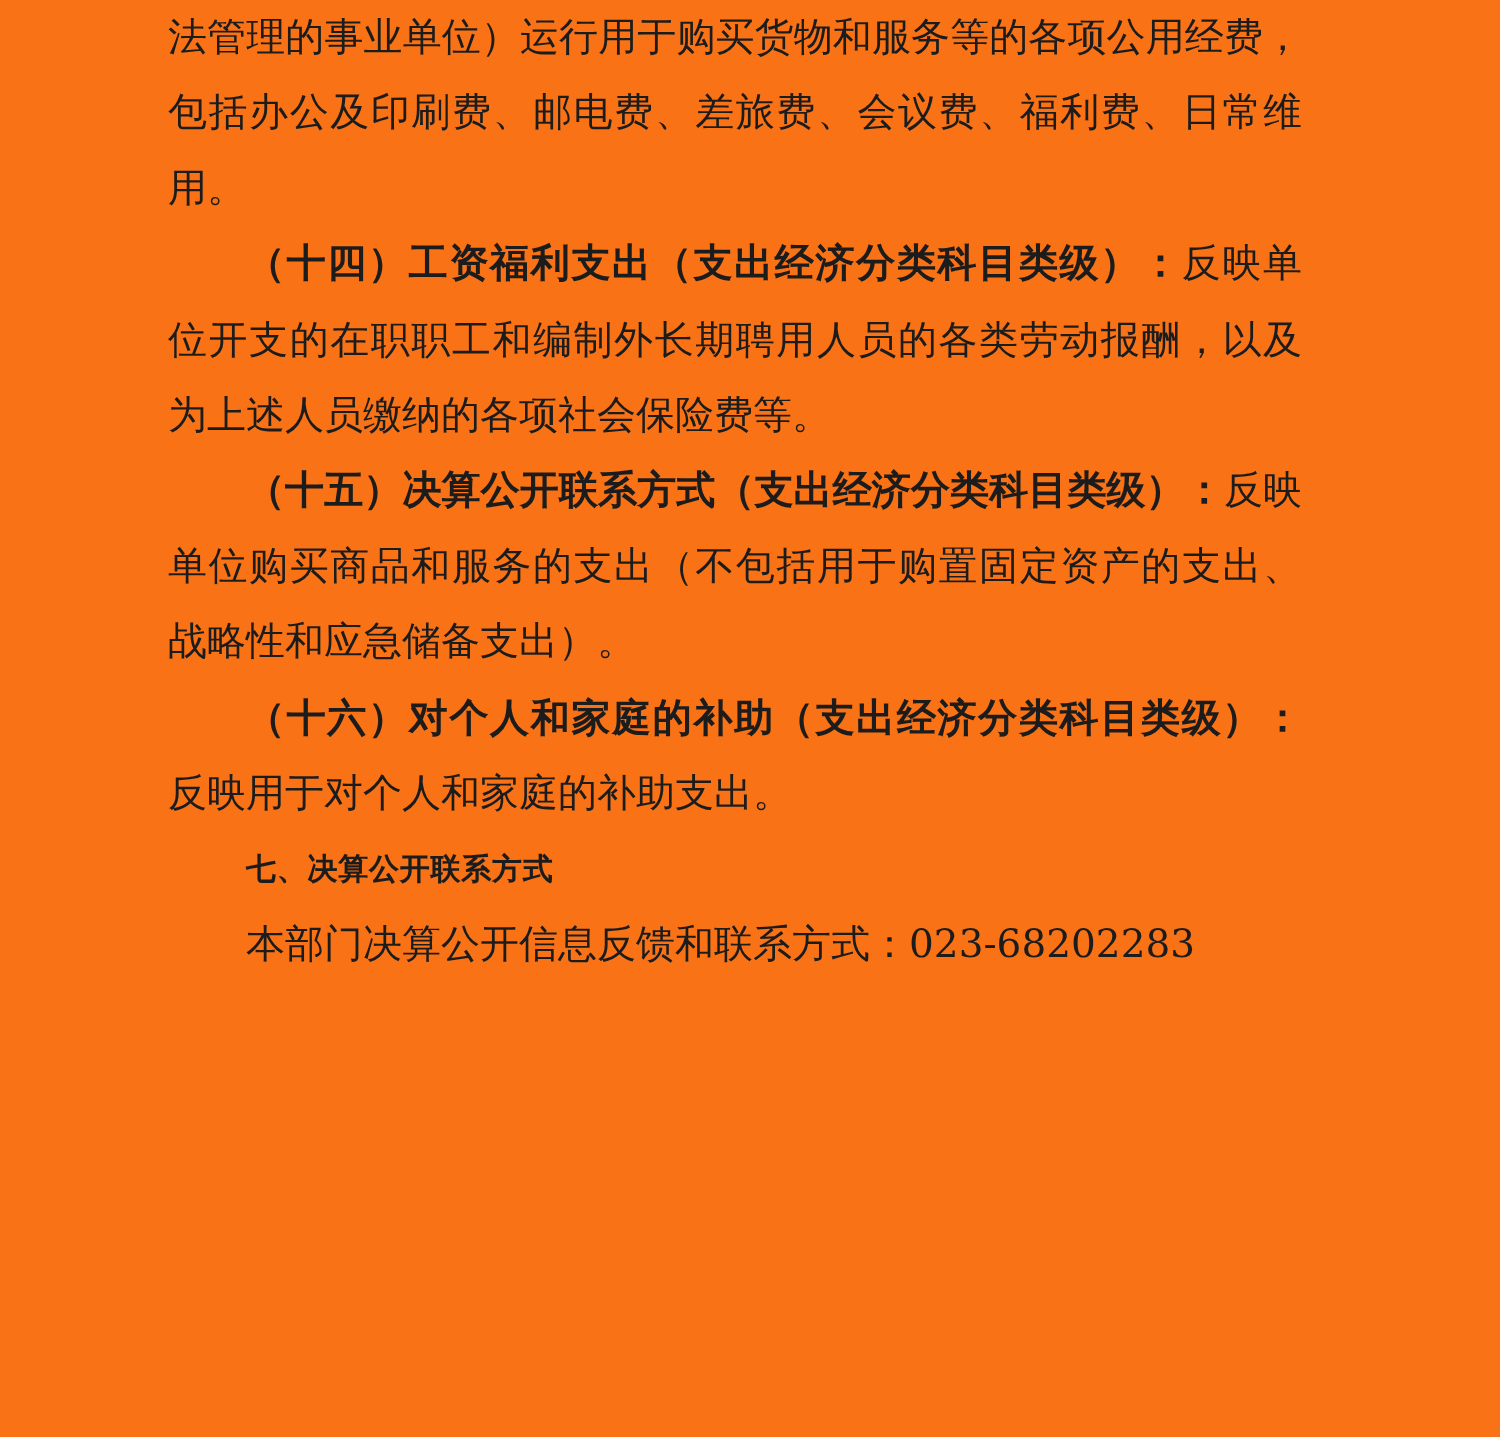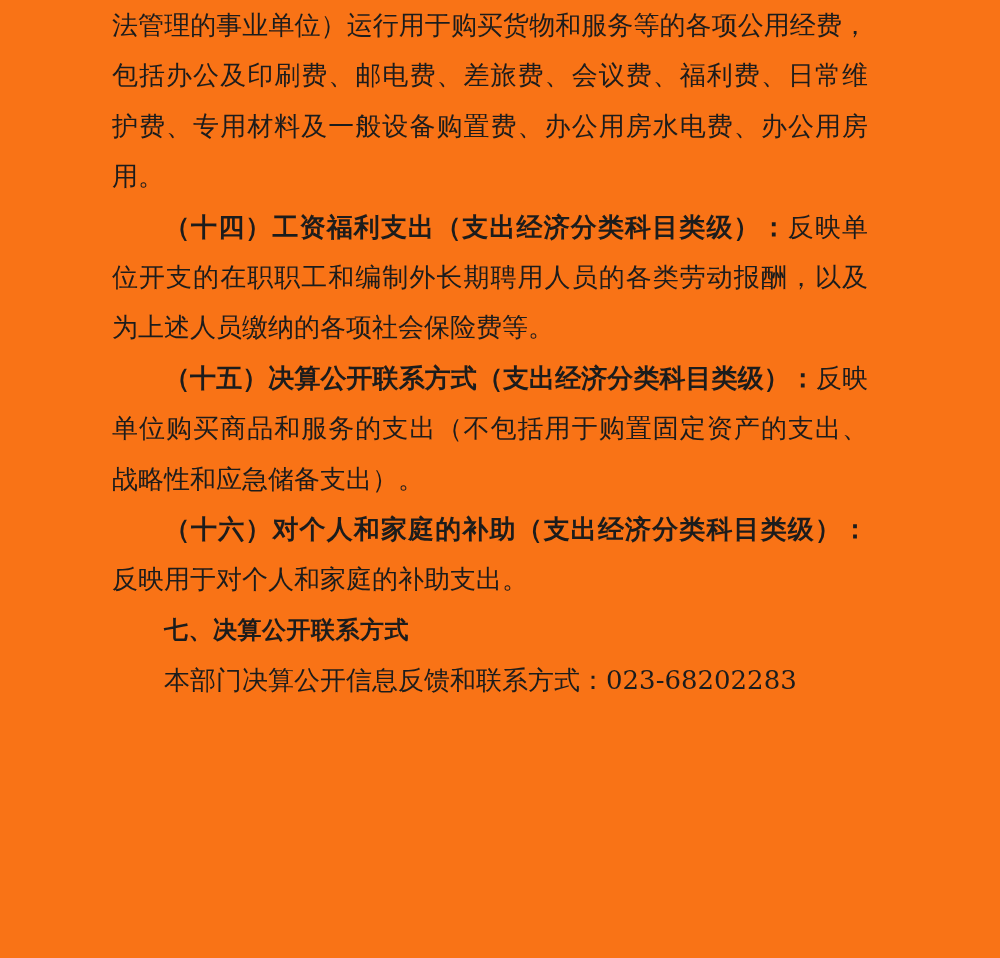--- a/index.html
+++ b/index.html
@@ -33,32 +33,31 @@
   }
   .line.indent {
     padding-left: 52px;
   }
   .lead {
     font-weight: bold;
   }
   .heading-block .line {
     font-family: "DejaVu Sans", "Liberation Sans", sans-serif;
     font-weight: bold;
-    font-size: 24px;
+    font-size: 20px;
     letter-spacing: 0.5px;
   }
 </style>
 </head>
 <body>
 
 <div id="doc" style="background: #f97316; color: rgb(28, 28, 28);">
     <div class="block">
       <div class="line justify"><span>法管理的事业单位）运行用于购买货物和服务等的各项公用经费，</span></div>
       <div class="line justify"><span>包括办公及印刷费、邮电费、差旅费、会议费、福利费、日常维</span></div>
-      <div class="line justify"><span>护费、专用材料及一般设备购置费、办公用房水电费、办公用房</span></div>
       <div class="line"><span>用。</span></div>
     </div>
     <div class="block">
       <div class="line justify indent"><span class="lead">（十四）工资福利支出（支出经济分类科目类级）：</span><span>反映单</span></div>
       <div class="line justify"><span>位开支的在职职工和编制外长期聘用人员的各类劳动报酬，以及</span></div>
       <div class="line"><span>为上述人员缴纳的各项社会保险费等。</span></div>
     </div>
     <div class="block">
       <div class="line justify indent"><span class="lead">（十五）决算公开联系方式（支出经济分类科目类级）：</span><span>反映</span></div>
       <div class="line justify"><span>单位购买商品和服务的支出（不包括用于购置固定资产的支出、</span></div>

